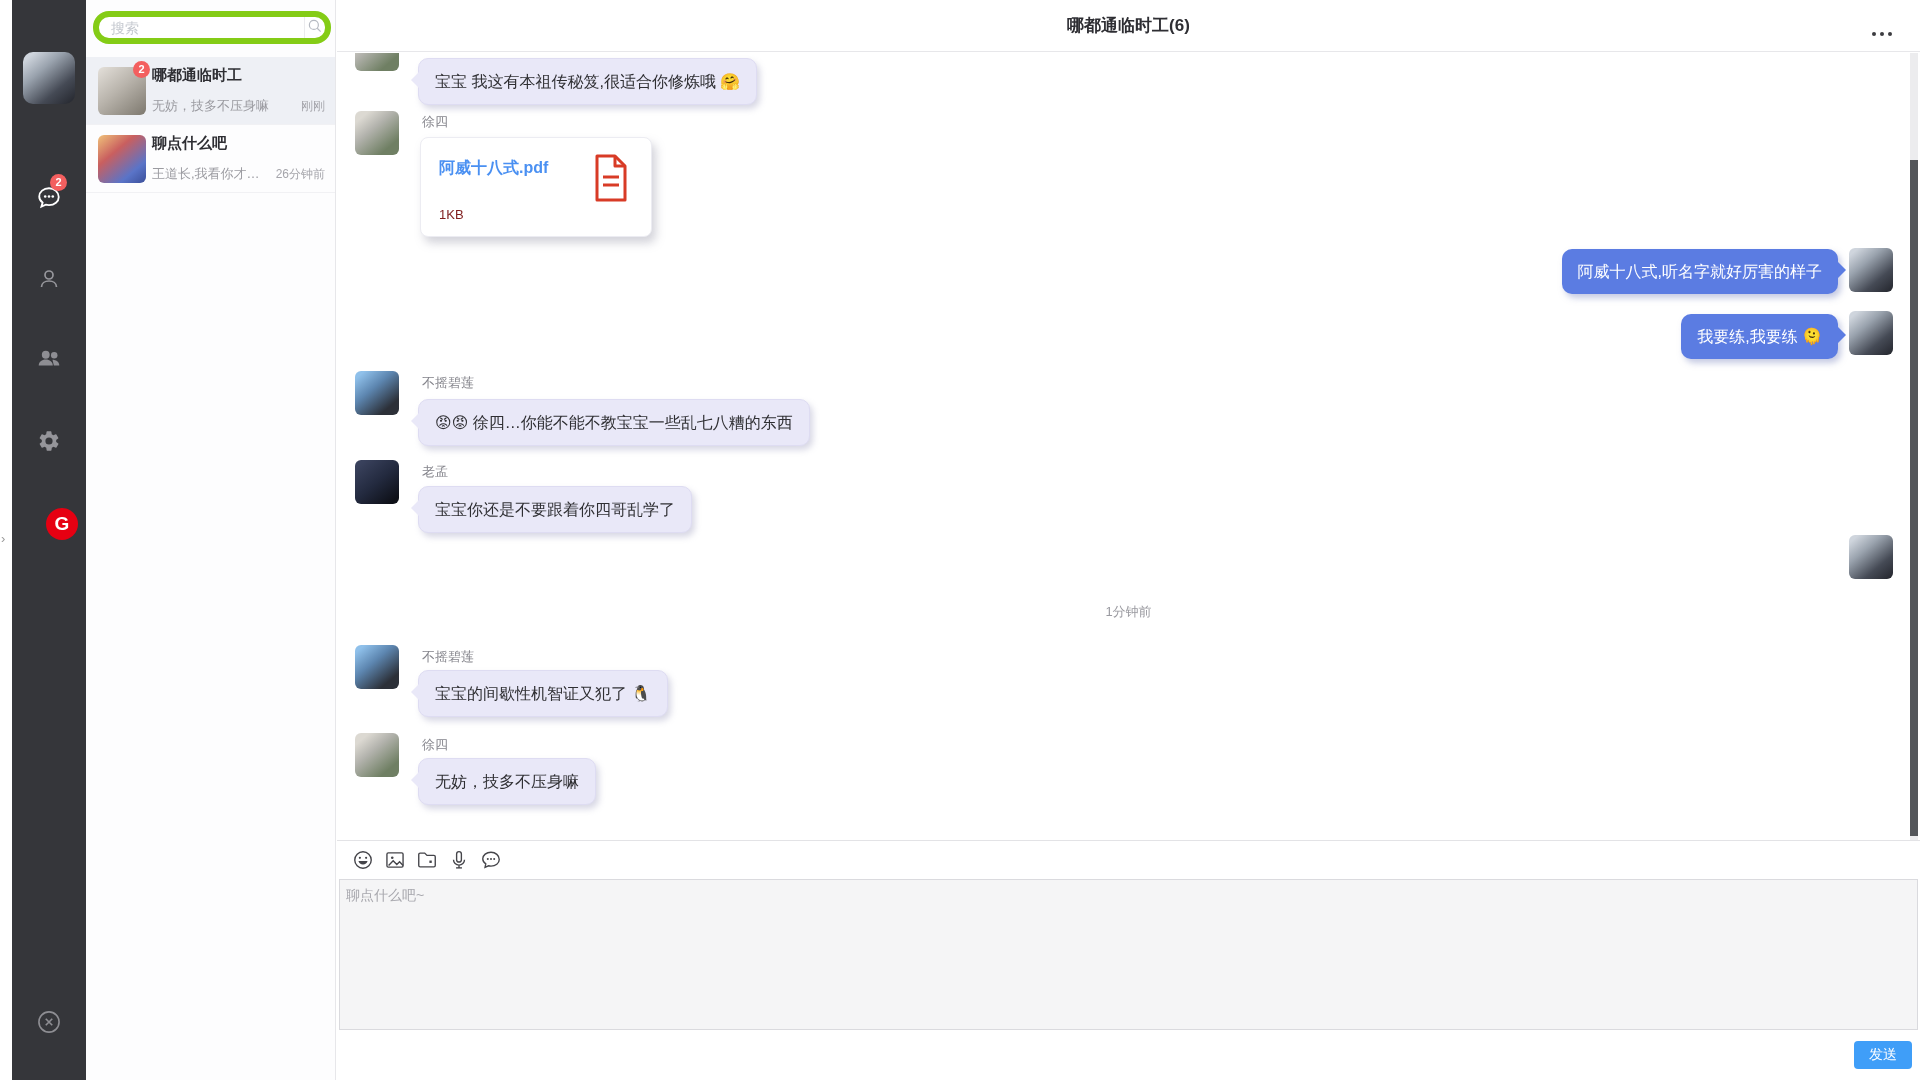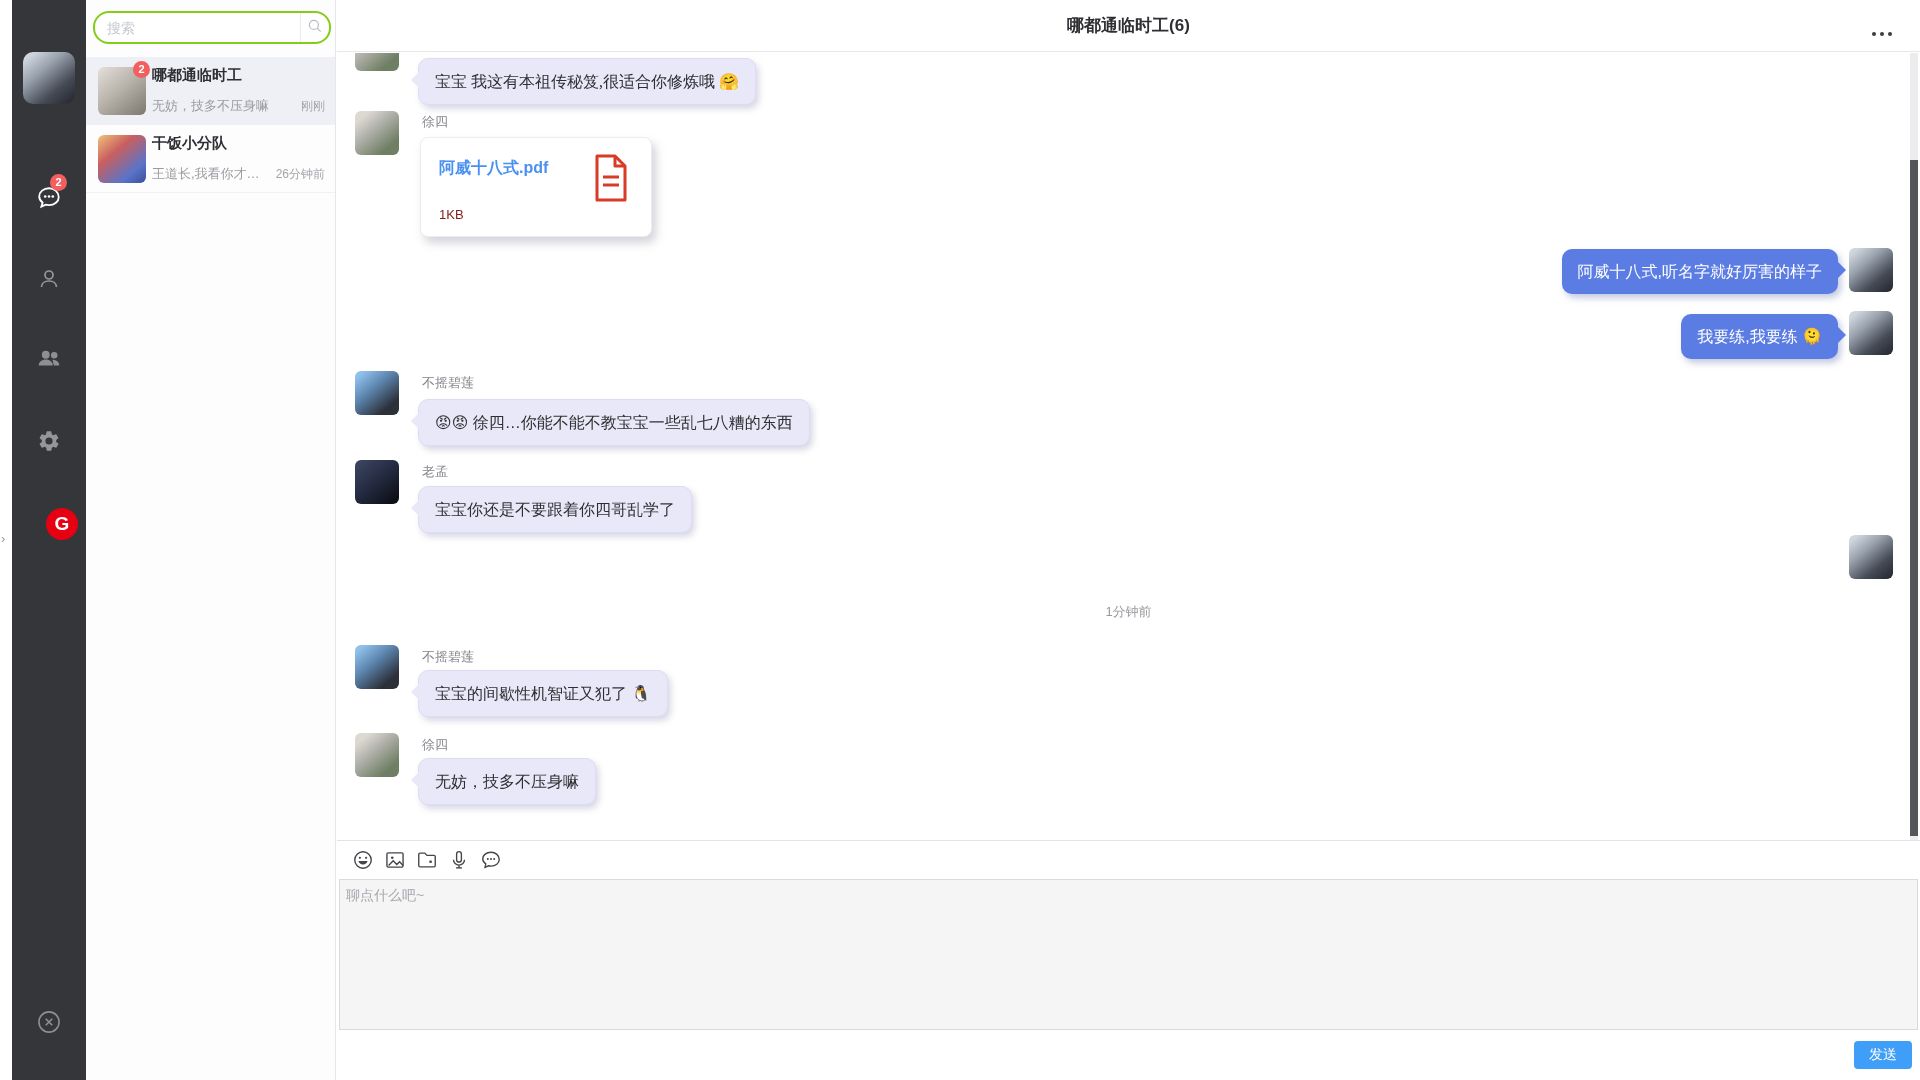--- a/index.html
+++ b/index.html
@@ -17,21 +17,21 @@
   .badge { background:#f35f5f; color:#fff; border-radius:9px; font-size:11px; line-height:17px;
     min-width:17px; height:17px; text-align:center; padding:0 4px; font-weight:700; }
   .rail-badge { position:absolute; left:38px; top:174px; }
   .logo-g { position:absolute; left:34px; top:508px; width:32px; height:32px; border-radius:50%;
     background:#e60012; color:#fff; font-weight:800; font-size:19px; display:flex; align-items:center; justify-content:center; }
   .expander { position:absolute; left:1px; top:531px; color:#9a9a9a; font-size:13px; cursor:pointer; }
 
   
   .panel { position:absolute; left:86px; top:0; width:250px; height:1080px; background:#fdfdfe; border-right:1px solid #e7e7ea; }
   .search-box { position:absolute; left:7px; top:11px; width:238px; height:33px; background:#fff;
-    border:2px solid #84cc16; border-radius:16px; display:flex; }
+    border:6px solid #84cc16; border-radius:16px; display:flex; }
   .search-box input { flex:1; border:none; outline:none; background:transparent; padding:0 12px;
     font-size:14px; color:#333; font-family:inherit; }
   .search-box input::placeholder { color:#c4c8cf; }
   .search-btn { width:57px; border-left:1px solid #ebebee; display:flex; align-items:center; justify-content:center; cursor:pointer; }
   .chat-item { position:absolute; left:0; width:249px; height:68px; border-bottom:1px solid #f1f1f4; cursor:pointer; }
   .chat-item.selected { background:#eef0f5; }
   .li-avatar { position:absolute; left:12px; top:10px; width:48px; height:48px; border-radius:6px; }
   .li-avatar.g1 { background:linear-gradient(140deg,#e4e0da 0%,#b9b4ac 45%,#7d786e 100%); }
   .li-avatar.g2 { background:linear-gradient(140deg,#f0c27a 0%,#c95f5f 35%,#5a74c8 75%,#3b4f9a 100%); }
   .li-badge { position:absolute; left:47px; top:4px; }
@@ -163,41 +163,41 @@
   <div class="chat-item selected" style="top:57px;">
     <div class="li-avatar g1"></div>
     <div class="badge li-badge">2</div>
     <div class="li-title">哪都通临时工</div>
     <div class="li-sub">无妨，技多不压身嘛</div>
     <div class="li-time">刚刚</div>
   </div>
 
   <div class="chat-item" style="top:125px;">
     <div class="li-avatar g2"></div>
-    <div class="li-title">干饭小分队</div>
+    <div class="li-title">聊点什么吧</div>
     <div class="li-sub">王道长,我看你才…</div>
     <div class="li-time">26分钟前</div>
   </div>
 </div>
 
 <div class="main">
 
   <div class="chat-header">
     <div class="chat-title">哪都通临时工(6)</div>
     <div class="more-dots">
         <i></i>
         <i></i>
         <i></i>
       </div>
   </div>
 
   <div class="messages">
 
     <div class="m-avatar av-xusi" style="left:18px; top:-26px;"></div>
-    <div class="bubble-in" style="left:81px; top:5px;font-family:Liberation Serif, serif;">宝宝 我这有本祖传秘笈,很适合你修炼哦 🤗</div>
+    <div class="bubble-in" style="left:81px; top:5px;">宝宝 我这有本祖传秘笈,很适合你修炼哦 🤗</div>
 
     <div class="m-avatar av-xusi" style="left:18px; top:58px;"></div>
     <div class="m-name" style="left:85px; top:60px;">徐四</div>
     <div class="file-card" style="left:83px; top:84px;">
       <div class="file-name">阿威十八式.pdf</div>
       <div class="file-size">1KB</div>
       <span class="file-icon">
         <svg width="40" height="50" viewBox="0 0 40 50">
             <path d="M6 2 H24 L34 12 V46 H6 Z" fill="none" stroke="#d83b26" stroke-width="3" stroke-linejoin="round"></path>
             <path d="M24 2 V12 H34" fill="none" stroke="#d83b26" stroke-width="3" stroke-linejoin="round"></path>

